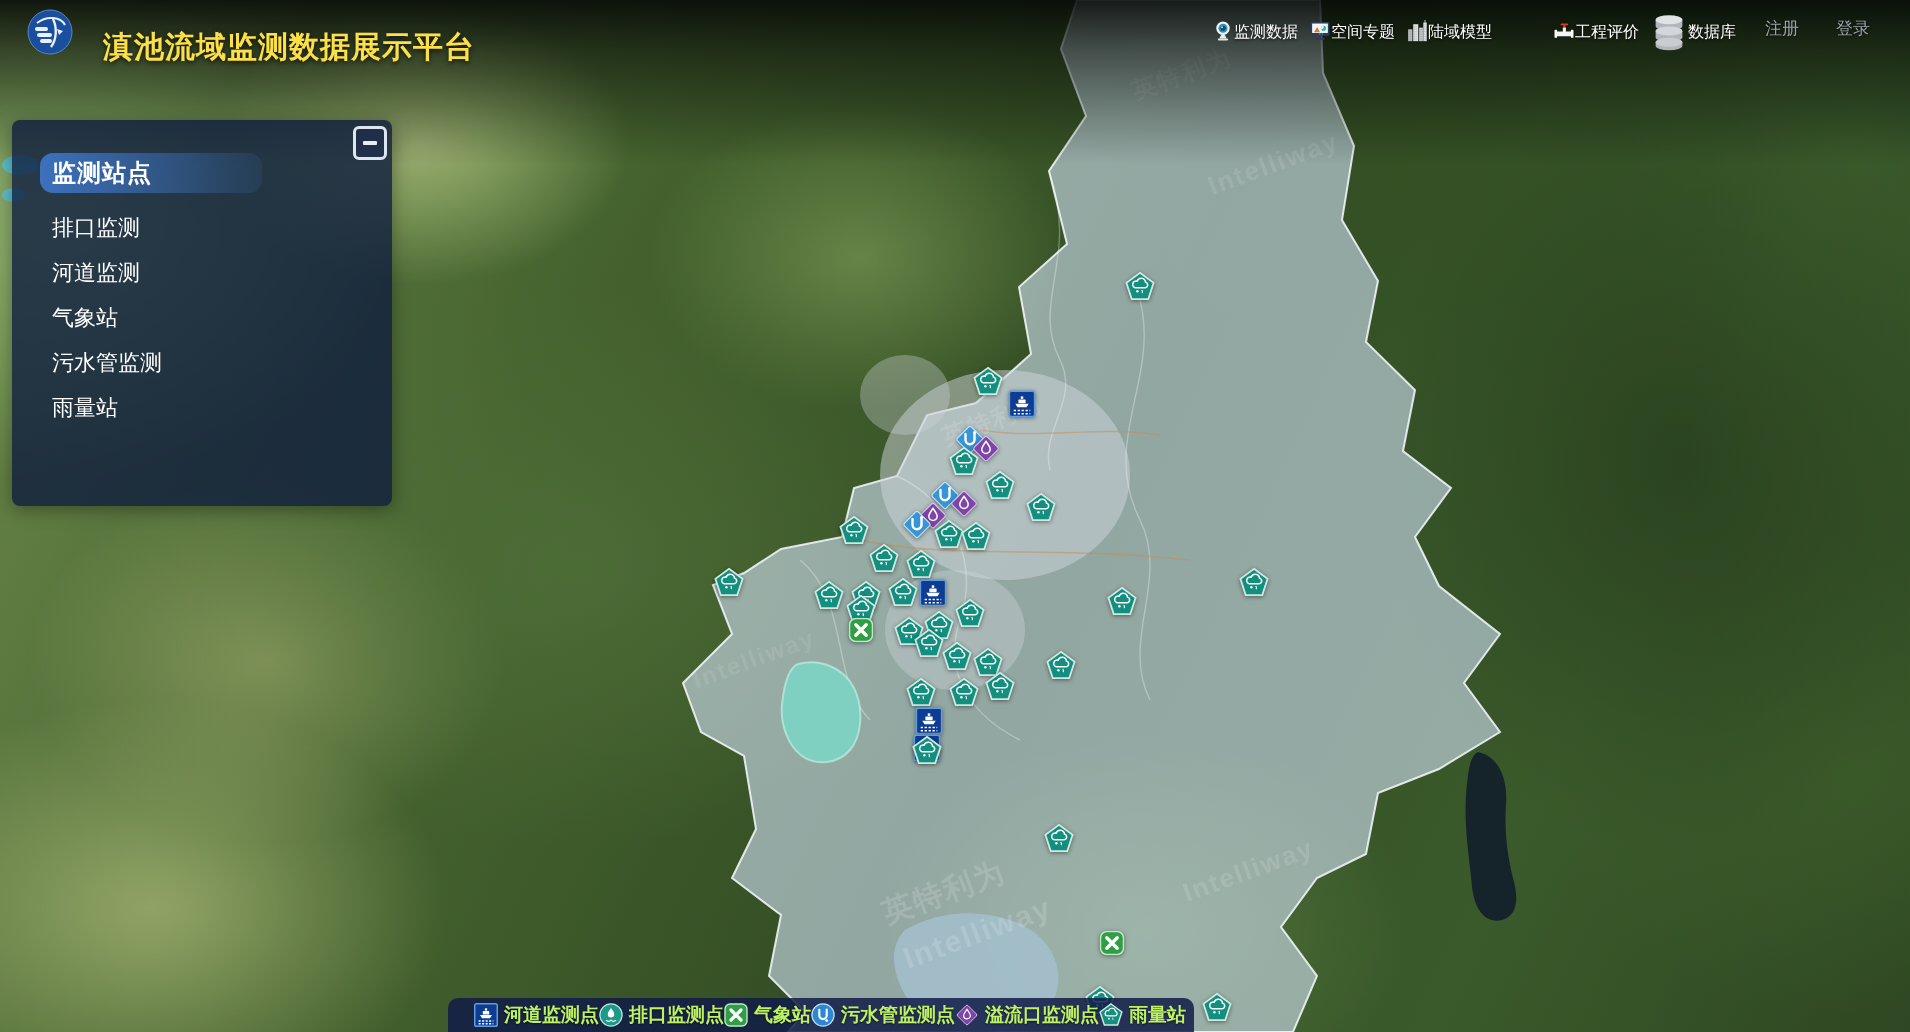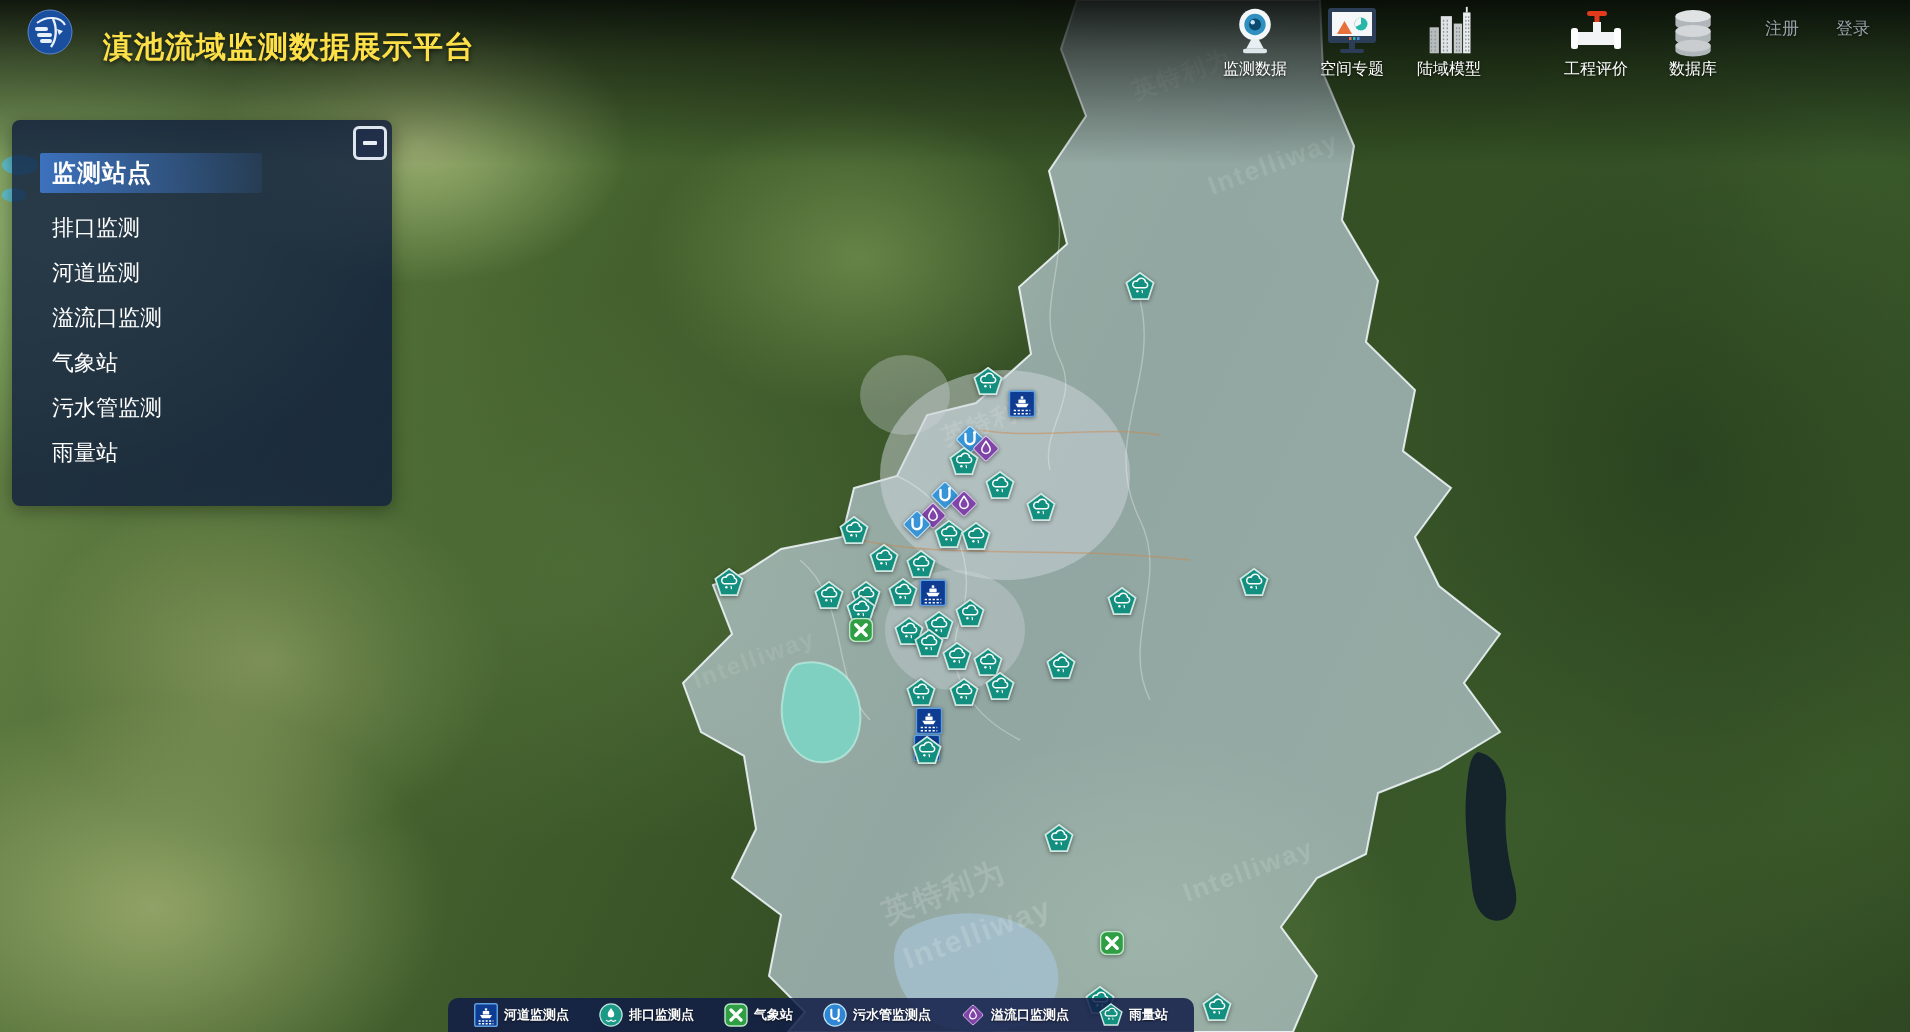--- a/index.html
+++ b/index.html
@@ -29,45 +29,45 @@
   .wm{position:absolute;color:#ffffff;font-weight:bold;transform:rotate(-20deg);white-space:nowrap;letter-spacing:2px;}
   
   #marker-layer{position:absolute;inset:0;z-index:4;}
   .marker{position:absolute;transform:translate(-50%,-58%);cursor:pointer;}
   .marker svg{display:block;filter:drop-shadow(0 1px 2px rgba(0,0,0,.45));}
   
   .logo{position:absolute;left:27px;top:9px;width:46px;height:46px;z-index:8;cursor:pointer;}
   .app-title{position:absolute;left:103px;top:27px;z-index:8;color:#fde047;font-size:30px;font-weight:bold;
     letter-spacing:1px;text-shadow:0 2px 5px rgba(0,0,0,.7);}
   .nav{position:absolute;left:1212px;top:5px;z-index:8;display:flex;align-items:flex-end;gap:11px;}
-  .nav-item{width:86px;display:flex;flex-direction:column;align-items:center;cursor:pointer;}
+  .nav-item{width:86px;display:flex;flex-direction:row;align-items:center;cursor:pointer;}
   .nav-item.gap-large{margin-left:50px;}
   .nav-item svg{height:52px;}
   .nav-label{margin-top:2px;color:#fff;font-size:16px;text-shadow:0 1px 3px rgba(0,0,0,.8);white-space:nowrap;}
   .auth-link{position:absolute;top:17px;z-index:8;color:#9ba3ac;font-size:17px;cursor:pointer;text-shadow:0 1px 2px rgba(0,0,0,.6);}
   #register-link{left:1765px;text-align:center;} #login-link{left:1836px;}
   
   .panel{position:absolute;left:12px;top:120px;width:380px;height:386px;z-index:7;
     background:rgba(13,25,62,.78);border-radius:8px;box-shadow:0 4px 18px rgba(0,0,0,.35);}
   .panel-collapse{position:absolute;top:6px;right:5px;width:28px;height:28px;border:3px solid #dde5ee;
     border-radius:6px;cursor:pointer;background:rgba(25,40,85,.35);}
   .panel-collapse::after{content:"";position:absolute;left:50%;top:50%;width:14px;height:4px;
     background:#e8eef5;transform:translate(-50%,-50%);border-radius:1px;}
   .panel-header{margin:33px 0 0 28px;width:222px;height:40px;line-height:40px;padding-left:12px;
     box-sizing:border-box;color:#fff;font-size:24px;font-weight:bold;letter-spacing:1px;
-    background:linear-gradient(90deg,rgba(62,118,200,.92),rgba(62,118,200,.12));border-radius:2px;cursor:pointer;}
+    background:linear-gradient(90deg,rgba(62,118,200,.92),rgba(62,118,200,.12));border-radius:13px;cursor:pointer;}
   .panel-list{margin-top:12px;}
   .panel-item{height:45px;line-height:45px;padding-left:40px;color:#fff;font-size:22px;cursor:pointer;}
   
   .legend{position:absolute;left:448px;top:998px;width:746px;height:34px;z-index:7;
     background:rgba(16,28,72,.85);border-radius:10px 10px 0 0;display:flex;align-items:center;
     justify-content:space-between;padding:0 26px;box-sizing:border-box;}
   .legend-item{display:flex;align-items:center;gap:6px;cursor:pointer;}
   .legend-item svg{display:block;}
-  .legend-label{color:#ffffff;font-size:13px;font-weight:bold;white-space:nowrap;text-shadow:0 1px 2px rgba(0,0,0,.6);}
+  .legend-label{color:#bef264;font-size:19px;font-weight:bold;white-space:nowrap;text-shadow:0 1px 2px rgba(0,0,0,.6);}
 </style>
 </head>
 <body>
 
 <div class="map-base"></div>
 
 <svg class="map-noise" width="1910" height="1032">
   <filter id="tex">
       <feTurbulence type="fractalNoise" baseFrequency="0.013" numOctaves="4" seed="7"></feTurbulence>
     <feColorMatrix type="matrix" values="0 0 0 0 0.45  0 0 0 0 0.5  0 0 0 0 0.35  0 0 0 0 1"></feColorMatrix>
@@ -546,21 +546,20 @@
 </div>
 <span class="auth-link" id="register-link">注册</span>
 <span class="auth-link" id="login-link">登录</span>
 
 <div class="panel">
   <div class="panel-collapse"></div>
   <div class="panel-header">监测站点</div>
   <div class="panel-list">
     <div class="panel-item">排口监测</div>
     <div class="panel-item">河道监测</div>
-    <div class="panel-item">溢流口监测</div>
     <div class="panel-item">气象站</div>
     <div class="panel-item">污水管监测</div>
     <div class="panel-item">雨量站</div>
   </div>
 </div>
 
 <div class="legend">
   <div class="legend-item">
     <svg width="24" height="24" viewBox="0 0 26 26">
       <rect x="0.8" y="0.8" width="24.4" height="24.4" rx="2" fill="#0e3c92" stroke="#5e9fe0" stroke-width="1.6"></rect>

